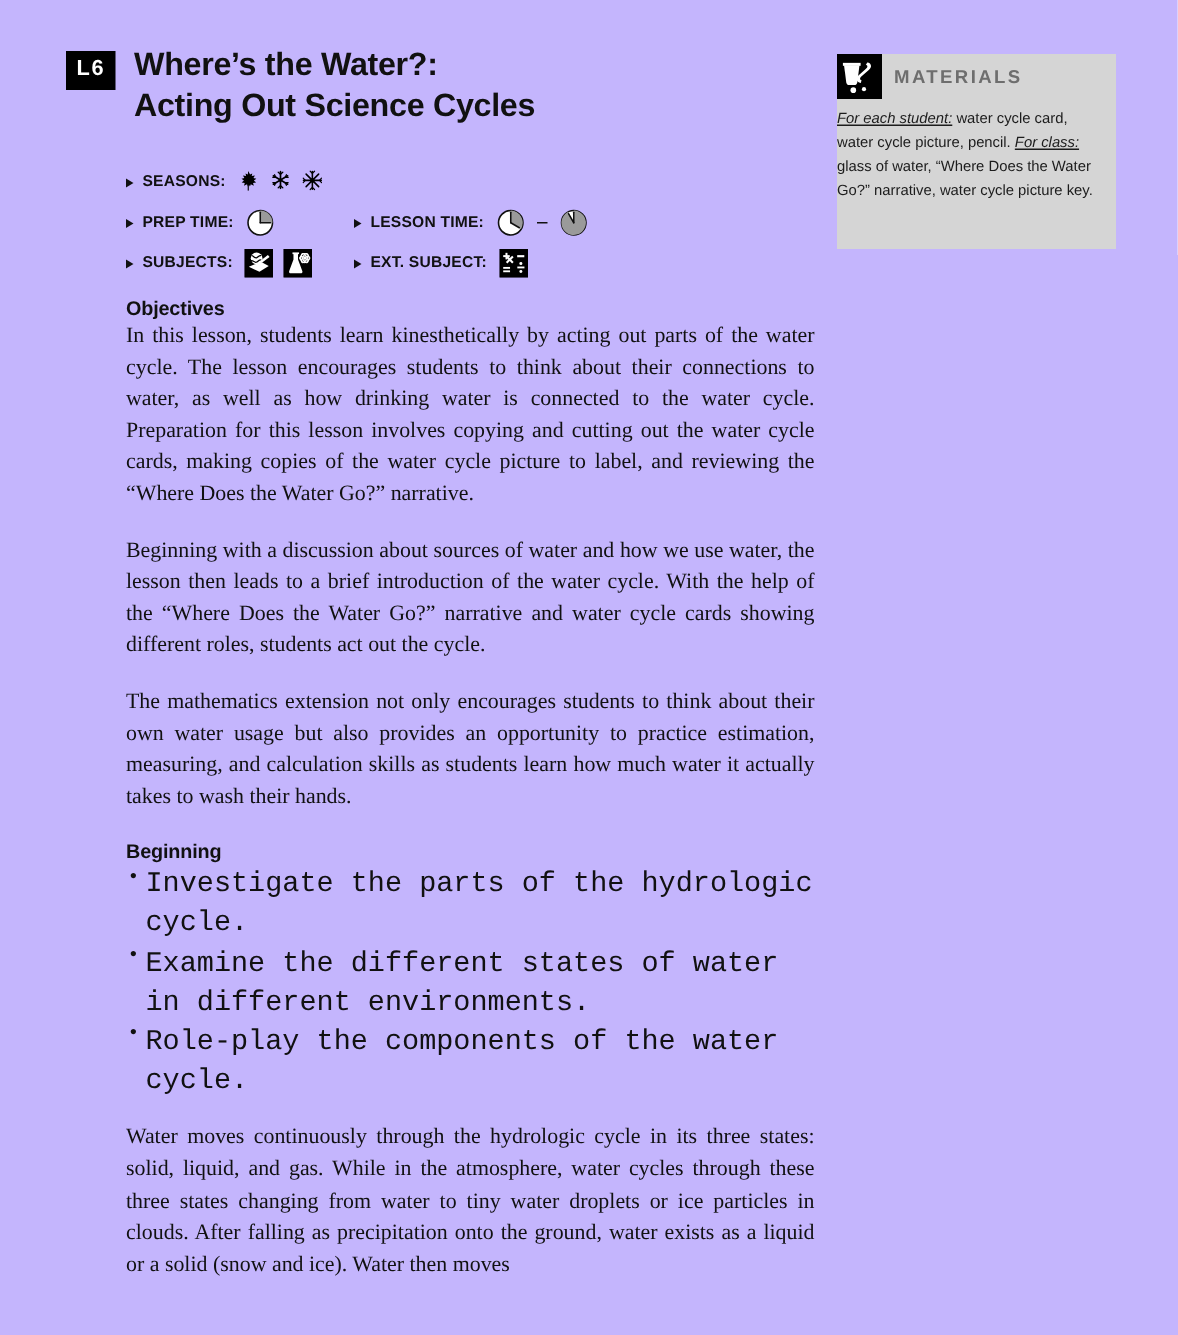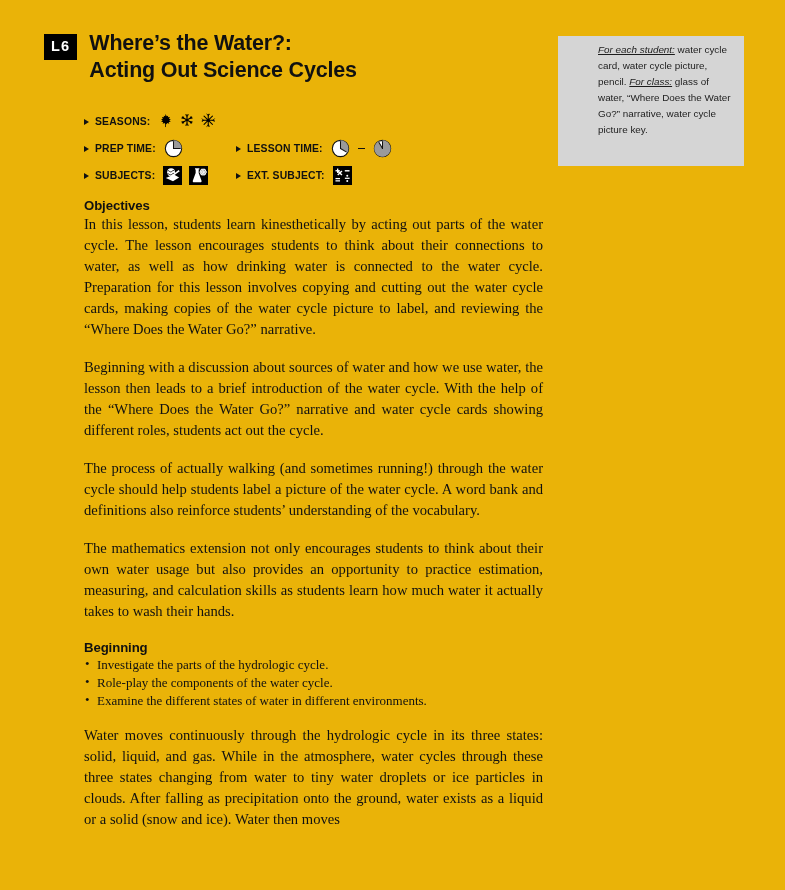--- a/index.html
+++ b/index.html
@@ -13,21 +13,21 @@
     position: relative;
     font-family: "Liberation Serif", "DejaVu Serif", serif;
     color: #111111;
     overflow: hidden;
   }
 
   
   .page {
     position: absolute;
     inset: 0;
-    background: #eab308;
+    background: #c4b5fd;
   }
 
   
   .title-block {
     position: absolute;
     left: 44px;
     top: 30px;
     width: 470px;
     display: flex;
     align-items: flex-start;
@@ -165,22 +165,21 @@
     font-size: 12.4px;
     font-weight: bold;
     letter-spacing: 1.6px;
     color: #6e6e6e;
   }
   .materials-body {
     font-family: "Liberation Sans", "DejaVu Sans", sans-serif;
     font-size: 9.9px;
     line-height: 1.62;
     color: #1c1c1c;
-    padding: 6px 10px 0 16px;
-    margin-left: 24px;
+    padding: 6px 10px 0 0;
   }
   .materials-body .lead {
     font-style: italic;
     text-decoration: underline;
     font-weight: normal;
   }
 
   
   .content {
     position: absolute;
@@ -209,22 +208,22 @@
   .para + .para { margin-top: 16.5px; }
   .spacer-lg { height: 18px; }
   .spacer-md { height: 15px; }
 
   .obj-list {
     list-style: none;
     margin: 0;
     padding: 0;
   }
   .obj-list li {
-    font-family: Liberation Serif, serif;
-    font-size: 13px;
+    font-family: Liberation Mono, monospace;
+    font-size: 19px;
     line-height: 1.38;
     color: #111111;
     padding-left: 13px;
     position: relative;
   }
   .obj-list li::before {
     content: "\2022";
     position: absolute;
     left: 1px;
     top: -0.5px;
@@ -402,40 +401,52 @@
                 <rect x="-3.1" y="-0.75" width="6.2" height="1.5"></rect>
               </g>
             </svg>
           </span>
         </span>
       </div>
     </div>
   </div>
 
   <aside class="materials">
+    <div class="materials-head">
+      <span class="materials-icon">
+        <svg width="30" height="30" viewBox="0 0 32 32" aria-hidden="true">
+          <rect width="32" height="32" fill="#000"></rect>
+          <path d="M5 8h11l-1.6 12.2c-0.15 1.1-1 1.9-2.1 1.9H8.7c-1.1 0-1.95-0.8-2.1-1.9L5 8z" fill="#fff"></path>
+          <rect x="4.2" y="6.3" width="12.6" height="2.1" fill="#fff"></rect>
+          <path d="M21.5 6.0c1.6 0 2.7 1.1 2.7 2.5 0 1.1-0.6 1.9-1.6 2.8l-4.7 4.2c-0.9 0.8-1.5 1.4-1.5 2.1 0 0.6 0.4 0.9 1 0.9l-0.4 2.1c-1.8-0.1-3-1.1-3-2.8 0-1.2 0.7-2.1 1.8-3.1l4.6-4.1c0.8-0.7 1.2-1.2 1.2-1.8 0-0.6-0.4-1-1.1-1z" fill="#fff"></path>
+          <circle cx="11.6" cy="25.7" r="2.0" fill="#fff"></circle>
+          <circle cx="19.2" cy="25.0" r="1.5" fill="#fff"></circle>
+        </svg>
+      </span>
+      <span class="materials-title">MATERIALS</span>
+    </div>
     <div class="materials-body">
       <span class="lead">For each student:</span><span> water cycle card, water cycle picture, pencil. </span><span class="lead">For class:</span><span> glass of water, “Where Does the Water Go?” narrative, water cycle picture key.</span>
     </div>
   </aside>
 
   <main class="content">
 
     <h2 class="sec-head">Objectives</h2>
     <p class="para">In this lesson, students learn kinesthetically by acting out parts of the water cycle. The lesson encourages students to think about their connections to water, as well as how drinking water is connected to the water cycle. Preparation for this lesson involves copying and cutting out the water cycle cards, making copies of the water cycle picture to label, and reviewing the “Where Does the Water Go?” narrative.</p>
     <p class="para">Beginning with a discussion about sources of water and how we use water, the lesson then leads to a brief introduction of the water cycle. With the help of the “Where Does the Water Go?” narrative and water cycle cards showing different roles, students act out the cycle.</p>
-    <p class="para">The process of actually walking (and sometimes running!) through the water cycle should help students label a picture of the water cycle. A word bank and definitions also reinforce students’ understanding of the vocabulary.</p>
     <p class="para">The mathematics extension not only encourages students to think about their own water usage but also provides an opportunity to practice estimation, measuring, and calculation skills as students learn how much water it actually takes to wash their hands.</p>
 
     <div class="spacer-lg"></div>
 
     <h2 class="sec-head">Beginning</h2>
     <ul class="obj-list">
       <li>Investigate the parts of the hydrologic cycle.</li>
+      <li>Examine the different states of water in different environments.</li>
       <li>Role-play the components of the water cycle.</li>
-      <li>Examine the different states of water in different environments.</li>
     </ul>
 
     <div class="spacer-md"></div>
 
     <p class="para">Water moves continuously through the hydrologic cycle in its three states: solid, liquid, and gas. While in the atmosphere, water cycles through these three states changing from water to tiny water droplets or ice particles in clouds. After falling as precipitation onto the ground, water exists as a liquid or a solid (snow and ice). Water then moves</p>
   </main>
 
 </div>
 
 </body></html>

